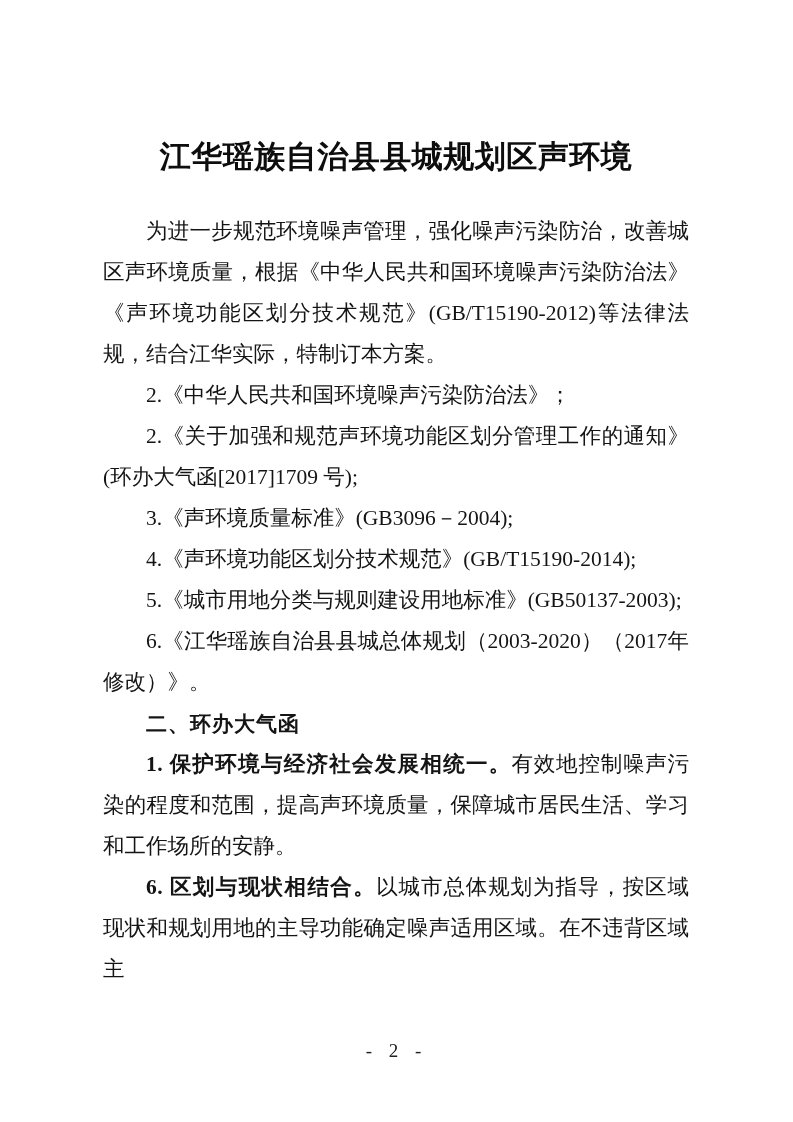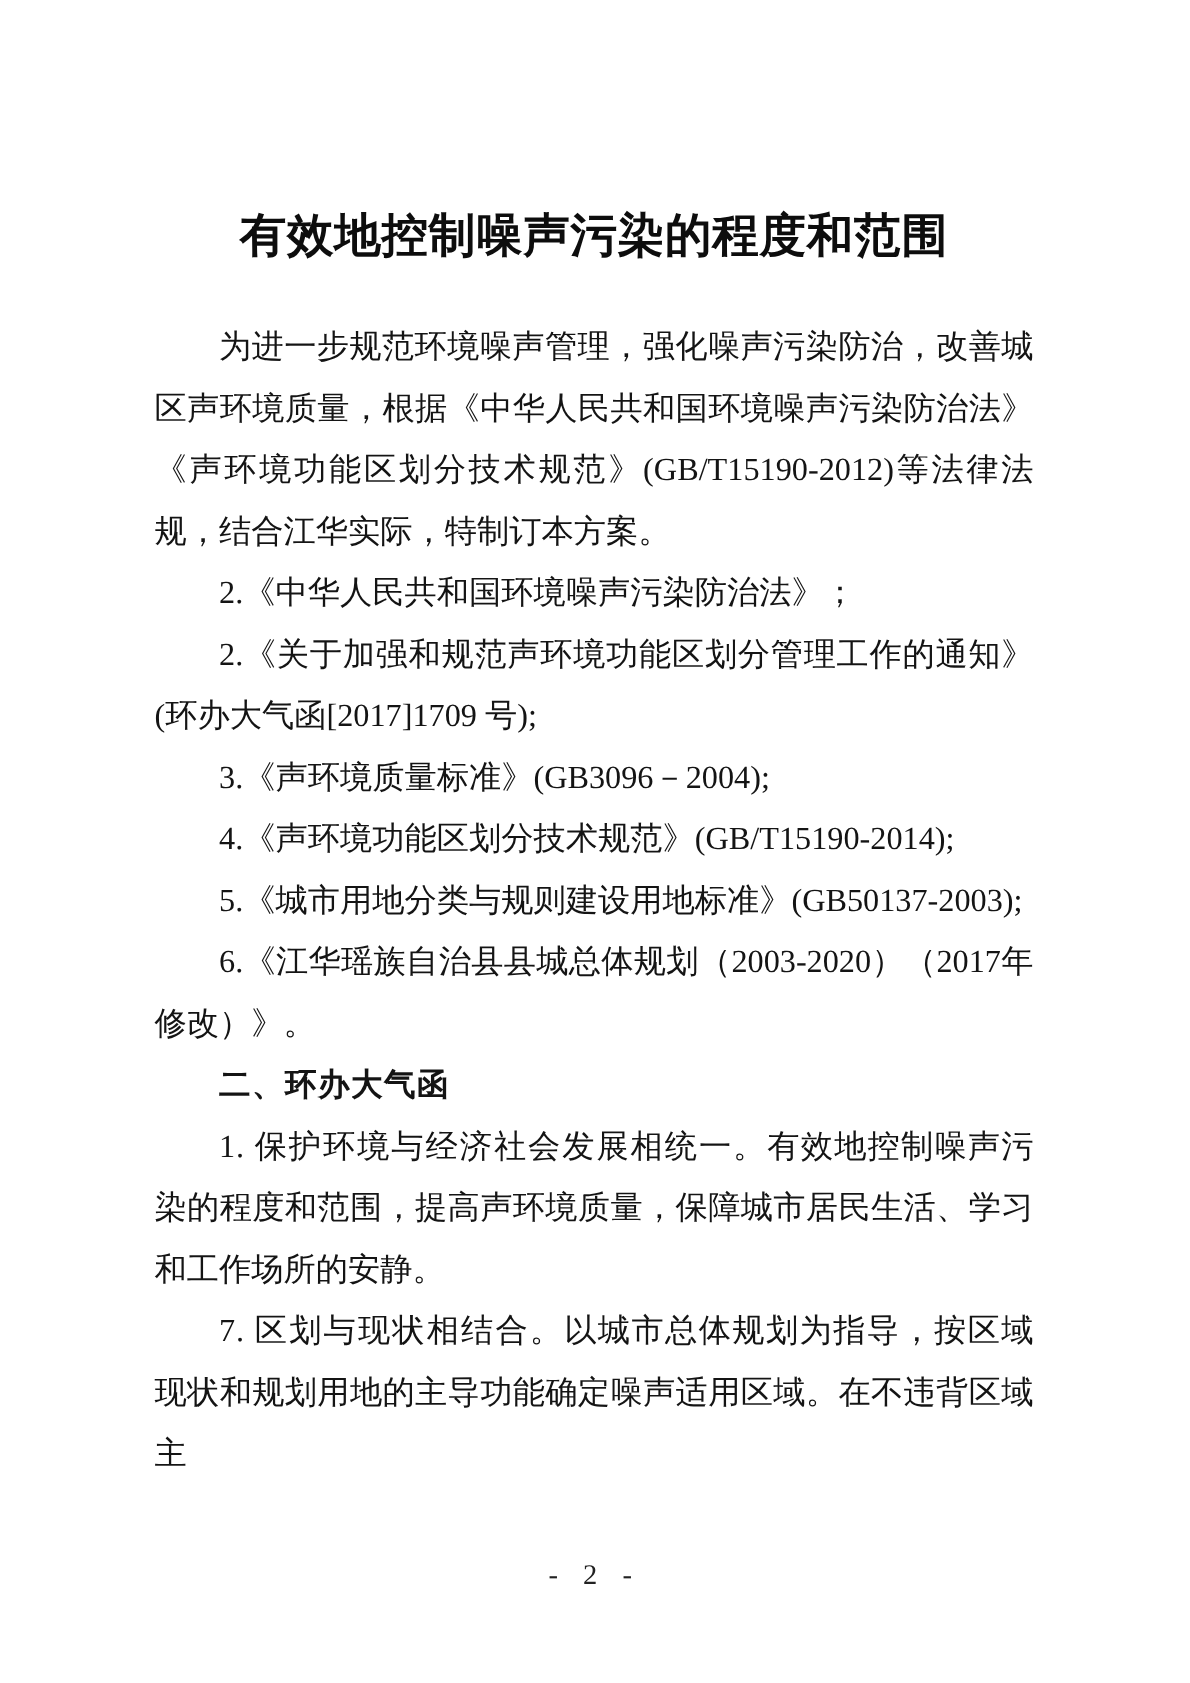--- a/index.html
+++ b/index.html
@@ -47,21 +47,21 @@
     padding: 0;
     text-indent: 43px;
   }
   .sec-heading {
     font-family: "Liberation Sans", "DejaVu Sans", sans-serif;
     font-weight: bold;
     font-size: 21px;
     letter-spacing: 1px;
   }
   .lead {
-    font-weight: normal;
+    font-weight: bold;
     letter-spacing: 0.5px;
   }
   .page-footer {
     position: absolute;
     top: 1040px;
     left: 0;
     width: 100%;
     text-align: center;
     font-size: 19px;
     letter-spacing: 6px;
@@ -69,21 +69,21 @@
   }
 </style>
 </head>
 <body>
 
 <div class="sheet">
 
   <div class="doc">
 
     <div class="title">
-      <div>有效地控制噪声污染的程度和范围</div>
+      <div>江华瑶族自治县县城规划区声环境</div>
     </div>
 
     <div class="body-text">
 
       <p>为进一步规范环境噪声管理，强化噪声污染防治，改善城区声环境质量，根据《中华人民共和国环境噪声污染防治法》《声环境功能区划分技术规范》(GB/T15190-2012)等法律法规，结合江华实际，特制订本方案。</p>
 
 
       <p>2.《中华人民共和国环境噪声污染防治法》；</p>
       <p>2.《关于加强和规范声环境功能区划分管理工作的通知》(环办大气函[2017]1709 号);</p>
       <p>3.《声环境质量标准》(GB3096－2004);</p>
@@ -91,21 +91,21 @@
       <p>5.《城市用地分类与规则建设用地标准》(GB50137-2003);</p>
       <p>6.《江华瑶族自治县县城总体规划（2003-2020）（2017年修改）》。</p>
 
       <p class="sec-heading">二、环办大气函</p>
 
       <p>
         <span class="lead">1. 保护环境与经济社会发展相统一。</span><span>有效地控制噪声污染的程度和范围，提高声环境质量，保障城市居民生活、学习和工作场所的安静。</span>
       </p>
 
       <p>
-        <span class="lead">7. 区划与现状相结合。</span><span>以城市总体规划为指导，按区域现状和规划用地的主导功能确定噪声适用区域。在不违背区域主</span>
+        <span class="lead">6. 区划与现状相结合。</span><span>以城市总体规划为指导，按区域现状和规划用地的主导功能确定噪声适用区域。在不违背区域主</span>
       </p>
 
     </div>
   </div>
 
   <div class="page-footer">- 2 -</div>
 
 </div>
 
 </body></html>

